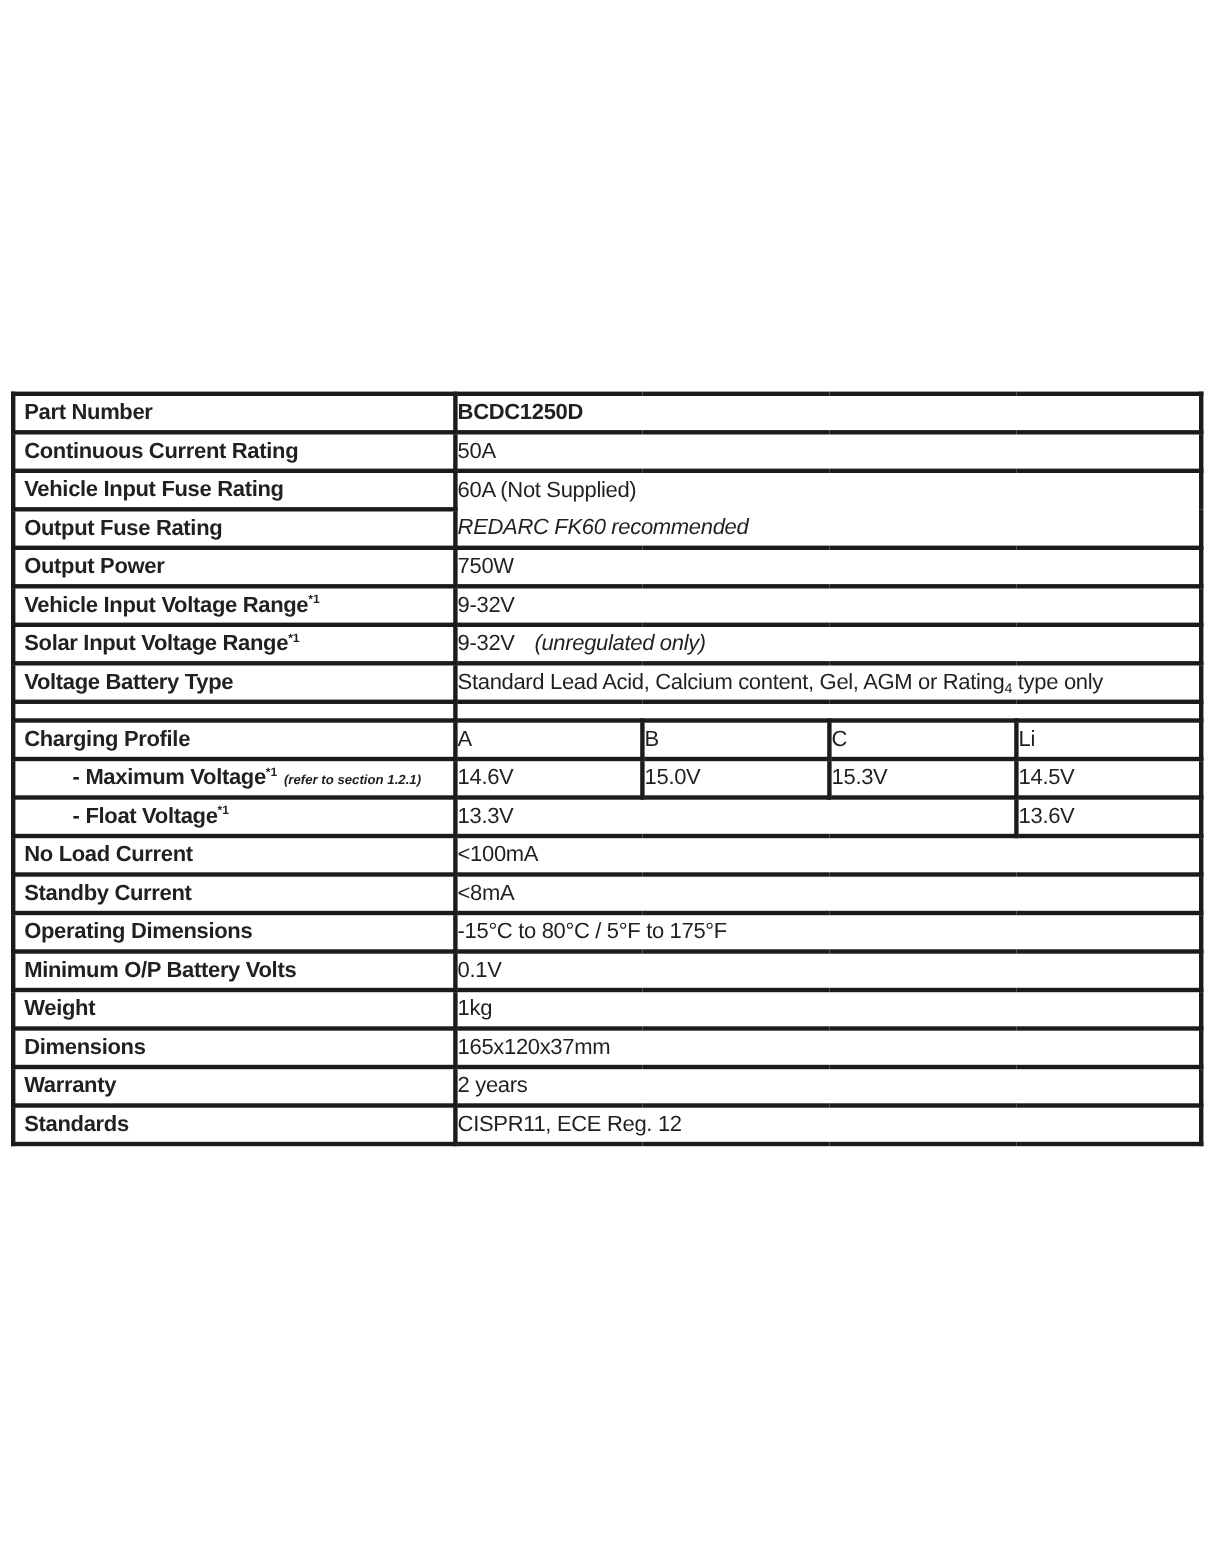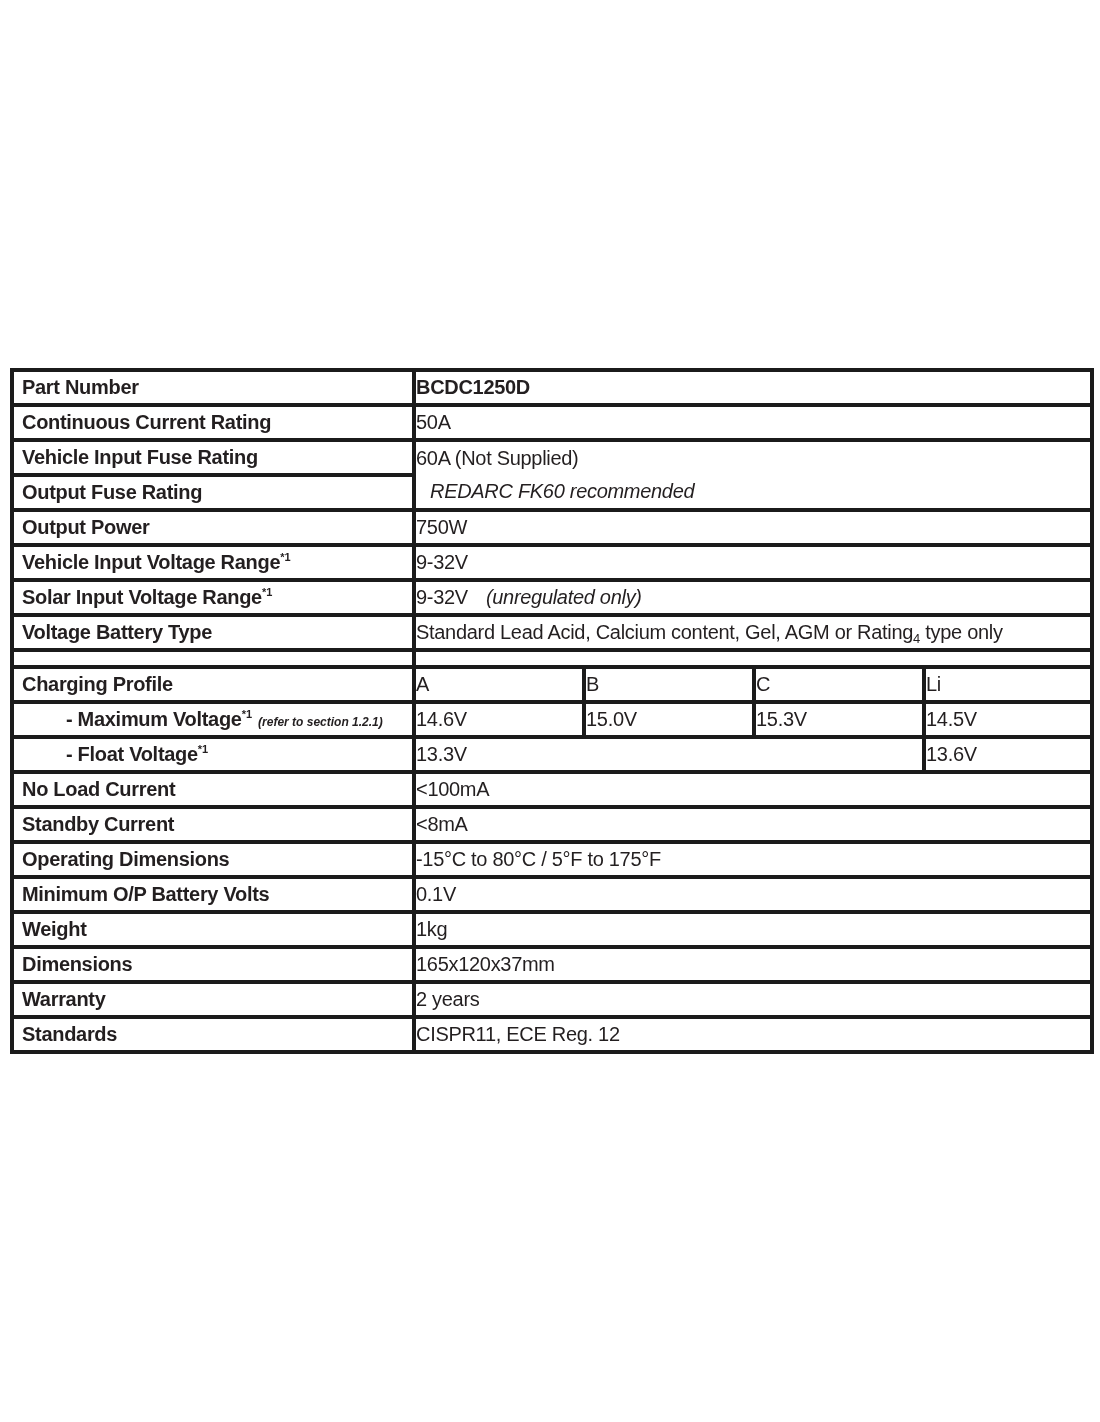--- a/index.html
+++ b/index.html
@@ -8,21 +8,21 @@
     position: relative;
     width: 1100px;
     height: 1422px;
     background: #ffffff;
     font-family: "Liberation Sans", "DejaVu Sans", sans-serif;
     color: #231f20;
   }
   .spec-table {
     position: absolute;
     left: 10px;
-    top: 368px;
+    top: 356px;
     width: 1080px;
     border-collapse: collapse;
     table-layout: fixed;
   }
   .spec-table td {
     border: 4px solid #1b1b1b;
     vertical-align: middle;
     font-size: 20px;
     letter-spacing: -0.3px;
     line-height: 1.15;
@@ -32,21 +32,21 @@
   tr.r { height: 35px; }
   tr.spacer-row { height: 17px; }
   td.lbl {
     text-align: left;
     padding: 0 8px;
     font-weight: 700;
   }
   td.lbl.indent { padding-left: 52px; }
   td.val { font-weight: 400; }
   td.val.bold { font-weight: 700; }
-  .italic { font-style: italic; margin-left: 14px; }
+  .italic { font-style: italic; }
   .note { font-style: italic; margin-left: 18px; }
   .note-small { font-style: italic; font-size: 12px; font-weight: 600; margin-left: 6px; letter-spacing: 0; }
   sup.fnote {
     font-size: 11px;
     vertical-align: super;
     line-height: 0;
     letter-spacing: 0;
   }
   sub.chem {
     font-size: 13px;

